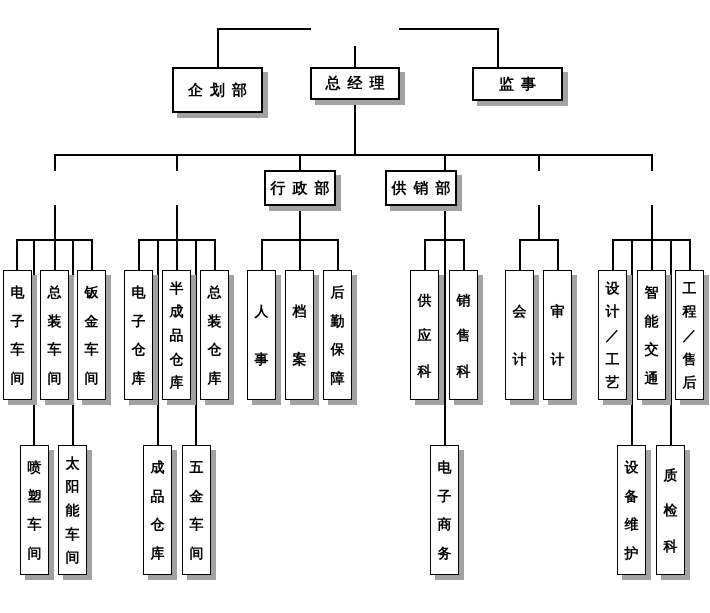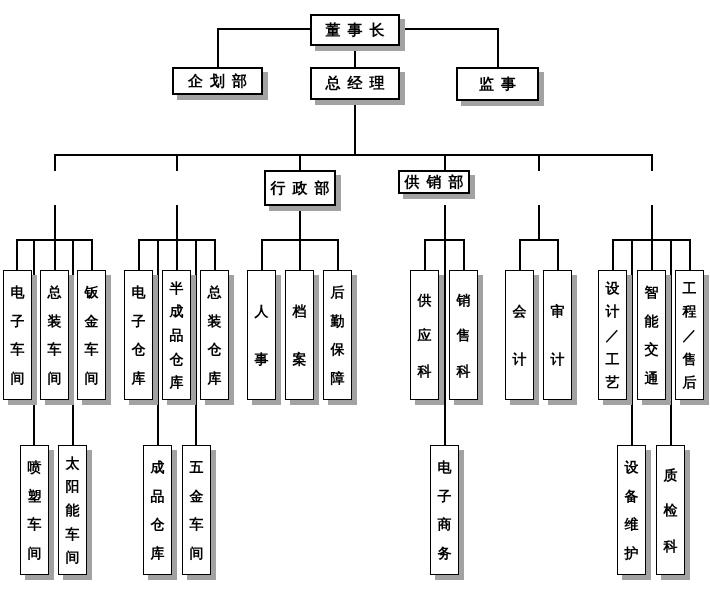--- a/index.html
+++ b/index.html
@@ -70,38 +70,35 @@
   <div class="vl" style="left:651px;top:239px;height:31px"></div>
   <div class="vl" style="left:689px;top:239px;height:31px"></div>
 
   <div class="vl" style="left:33px;top:239px;height:206px"></div>
   <div class="vl" style="left:72px;top:239px;height:206px"></div>
   <div class="vl" style="left:157px;top:239px;height:206px"></div>
   <div class="vl" style="left:195px;top:239px;height:206px"></div>
   <div class="vl" style="left:631px;top:239px;height:206px"></div>
   <div class="vl" style="left:670px;top:239px;height:206px"></div>
 
-  <div class="hbox" style="left:310px;top:14px;width:90px;height:32px">
-    <span class="hlabel">董事长</span>
-  </div>
-
-  <div class="hbox" style="left:172px;top:67px;width:91px;height:28px">
+
+  <div class="hbox" style="left:172px;top:67px;width:91px;height:46px">
     <span class="hlabel">企划部</span>
   </div>
   <div class="hbox" style="left:310px;top:67px;width:90px;height:33px">
     <span class="hlabel">总经理</span>
   </div>
-  <div class="hbox" style="left:456px;top:67px;width:83px;height:34px">
+  <div class="hbox" style="left:472px;top:67px;width:91px;height:34px">
     <span class="hlabel">监事</span>
   </div>
 
   <div class="hbox" style="left:264px;top:170px;width:72px;height:36px">
     <span class="hlabel">行政部</span>
   </div>
-  <div class="hbox" style="left:398px;top:170px;width:72px;height:24px">
+  <div class="hbox" style="left:385px;top:170px;width:72px;height:36px">
     <span class="hlabel">供销部</span>
   </div>
 
   <div class="vbox" style="left:3px;top:270px">
     <span class="vlabel">
         <span>电</span>
         <span>子</span>
         <span>车</span>
         <span>间</span>
       </span>

